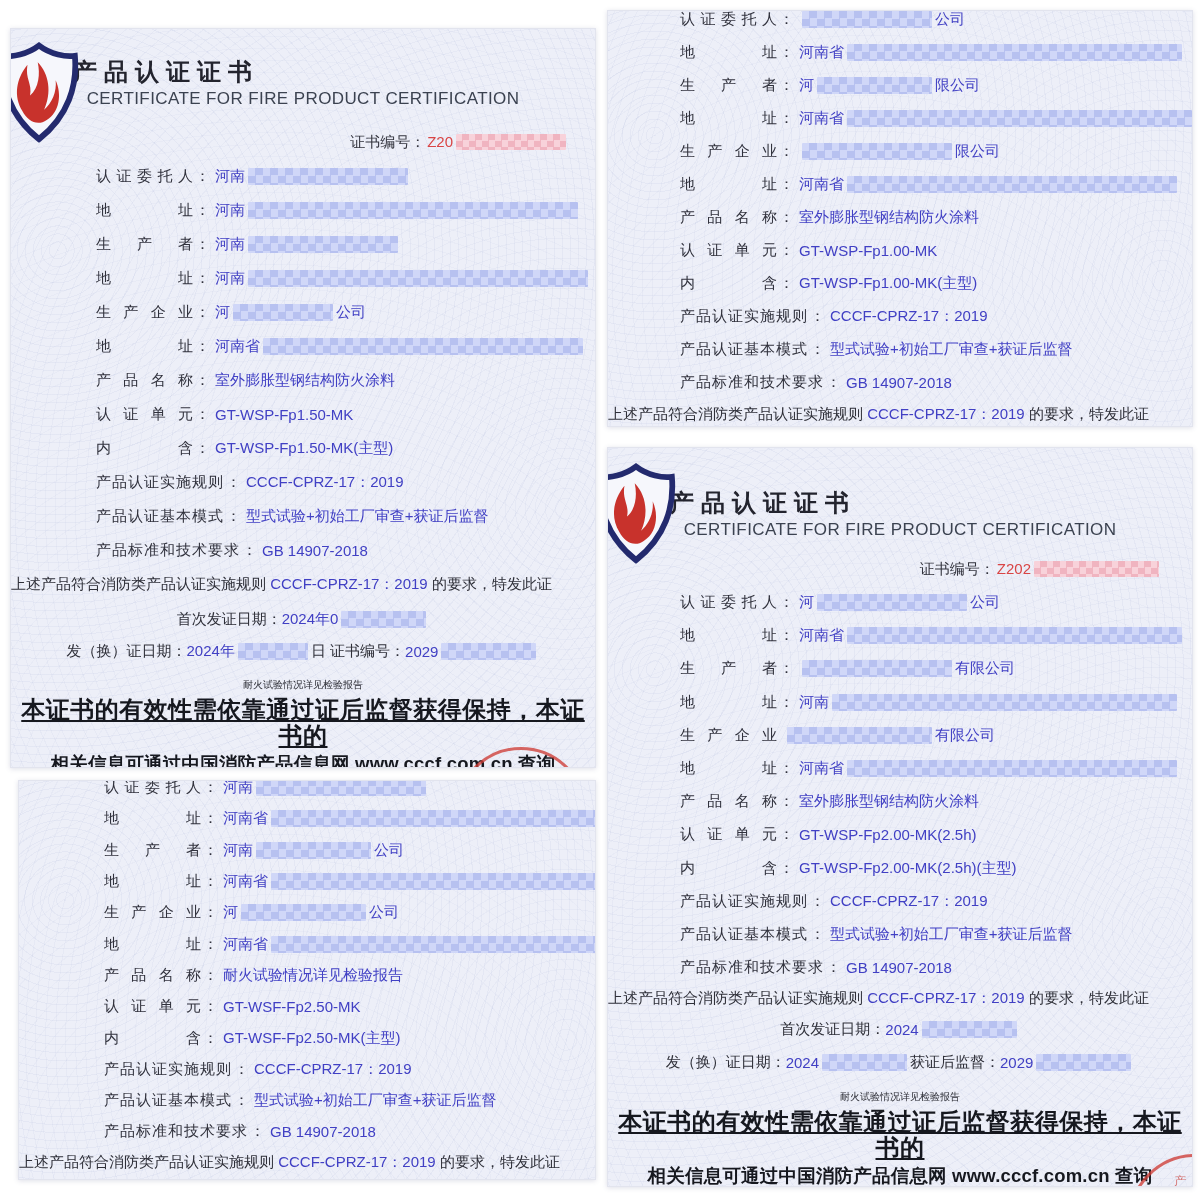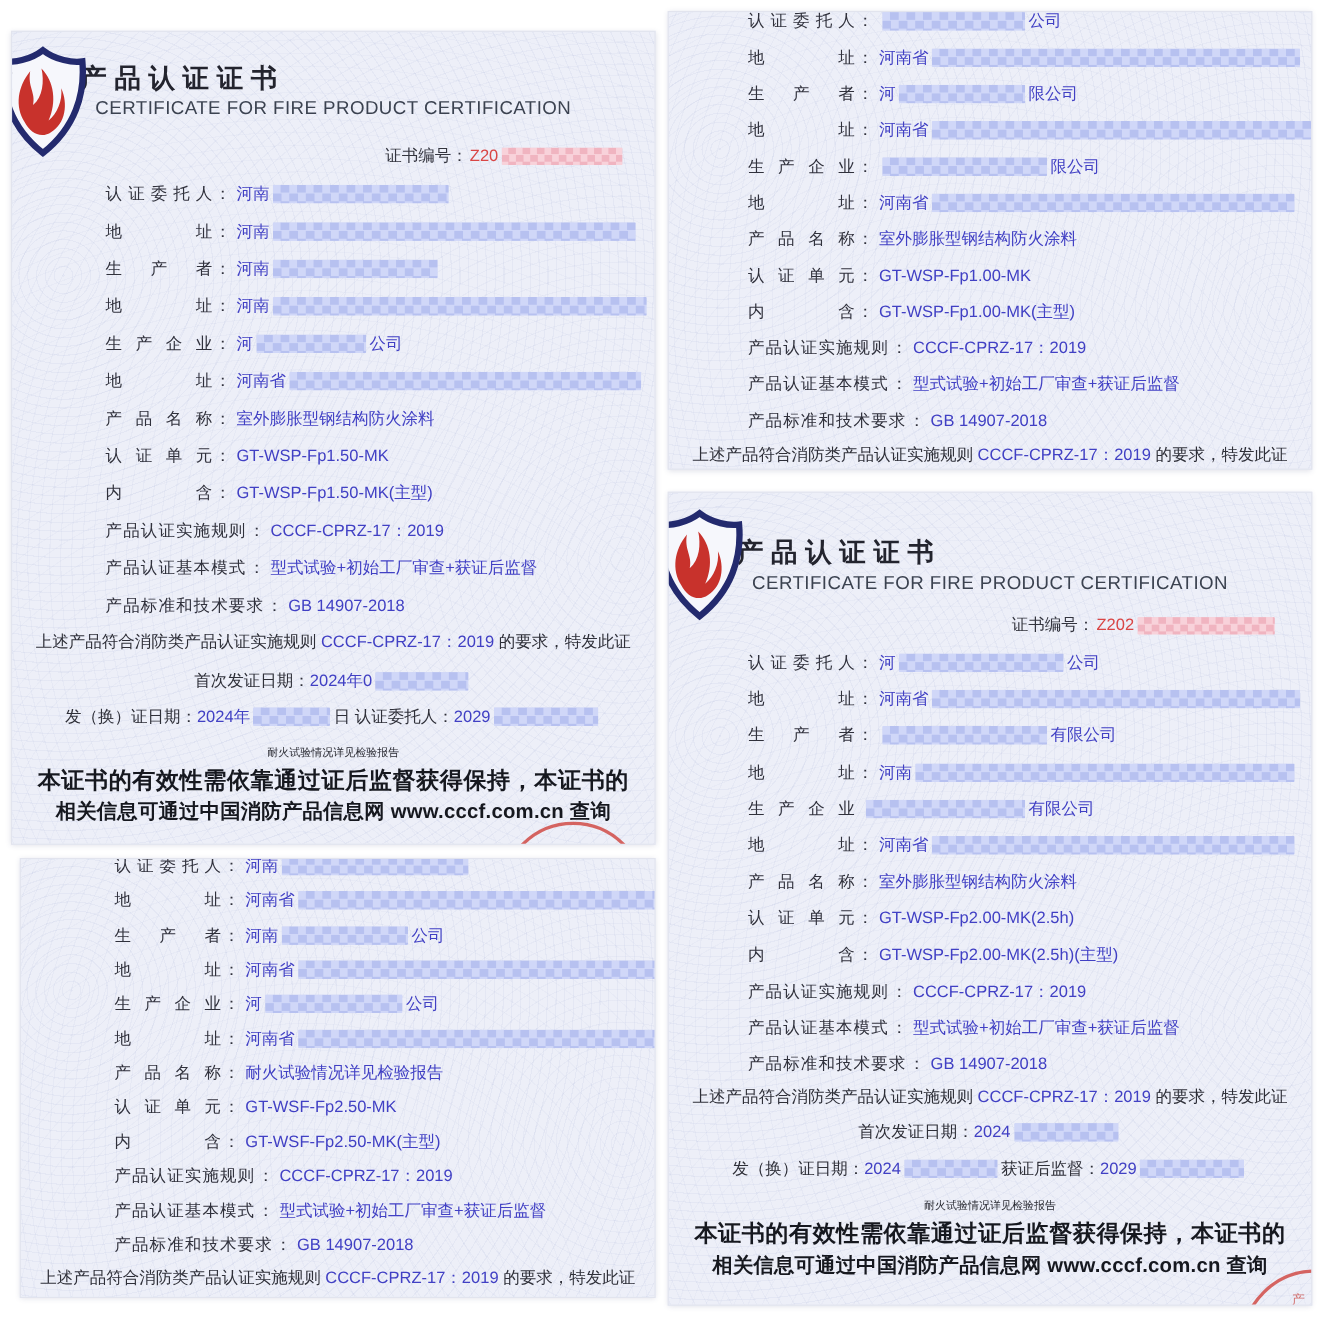--- a/index.html
+++ b/index.html
@@ -45,29 +45,29 @@
   .redact{
     display:inline-block;height:17px;border-radius:1px;flex:none;
     background:repeating-conic-gradient(#b7c1f0 0% 25%,#d0d7f8 0% 50%);
     background-size:15px 15px;margin:0 3px;
   }
   .redact.pink{
     background:repeating-conic-gradient(#f0b4c0 0% 25%,#f8d2da 0% 50%);
     background-size:13px 13px;height:16px;
   }
   .stmt{
-    text-align:center;font-size:15px;color:#2e2f38;line-height:28px;white-space:nowrap;
+    text-align:left;font-size:15px;color:#2e2f38;line-height:28px;white-space:nowrap;
   }
   .stmt .bl,.dateline .bl{color:#4140c4;}
   .dateline{
     display:flex;justify-content:center;align-items:center;
     font-size:15px;color:#2e2f38;white-space:nowrap;
   }
   .f1{text-align:center;font-size:10px;color:#2a2b33;line-height:24px;}
-  .f2{text-align:center;font-size:21px;font-weight:bold;color:#16181f;line-height:26px;letter-spacing:.5px;}
+  .f2{text-align:center;font-size:24px;font-weight:bold;color:#16181f;line-height:26px;letter-spacing:.5px;text-decoration:underline;}
   .f3{text-align:center;font-size:18.5px;font-weight:bold;color:#16181f;line-height:29px;letter-spacing:.2px;}
   .seal{
     position:absolute;border-radius:50%;
     border:3.5px solid rgba(206,60,54,.78);
     box-sizing:border-box;
   }
   .seal .seal-inner{
     position:absolute;top:16px;left:14px;right:14px;text-align:center;
     color:rgba(198,52,46,.68);font-size:12px;letter-spacing:5px;overflow:hidden;white-space:nowrap;
   }
@@ -200,21 +200,21 @@
   </div>
   <div class="dateline" style="margin-top:6px;height:30px;">
     <span>首次发证日期：</span>
       <span class="bl">2024年0</span>
       <span class="redact" style="width:85px"></span>
   </div>
   <div class="dateline" style="height:35px;">
     <span>发（换）证日期：</span>
       <span class="bl">2024年</span>
       <span class="redact" style="width:70px"></span>
-      <span>日 认证委托人：</span>
+      <span>日 证书编号：</span>
       <span class="bl">2029</span>
       <span class="redact" style="width:95px"></span>
   </div>
   <div class="f1" style="margin-top:4px;">耐火试验情况详见检验报告</div>
   <div class="f2">本证书的有效性需依靠通过证后监督获得保持，本证书的</div>
   <div class="f3">相关信息可通过中国消防产品信息网 www.cccf.com.cn 查询</div>
   <div class="seal" style="left:444px;top:718px;width:132px;height:132px;">
     <div class="seal-inner">产 品</div>
   </div>
 </div>

